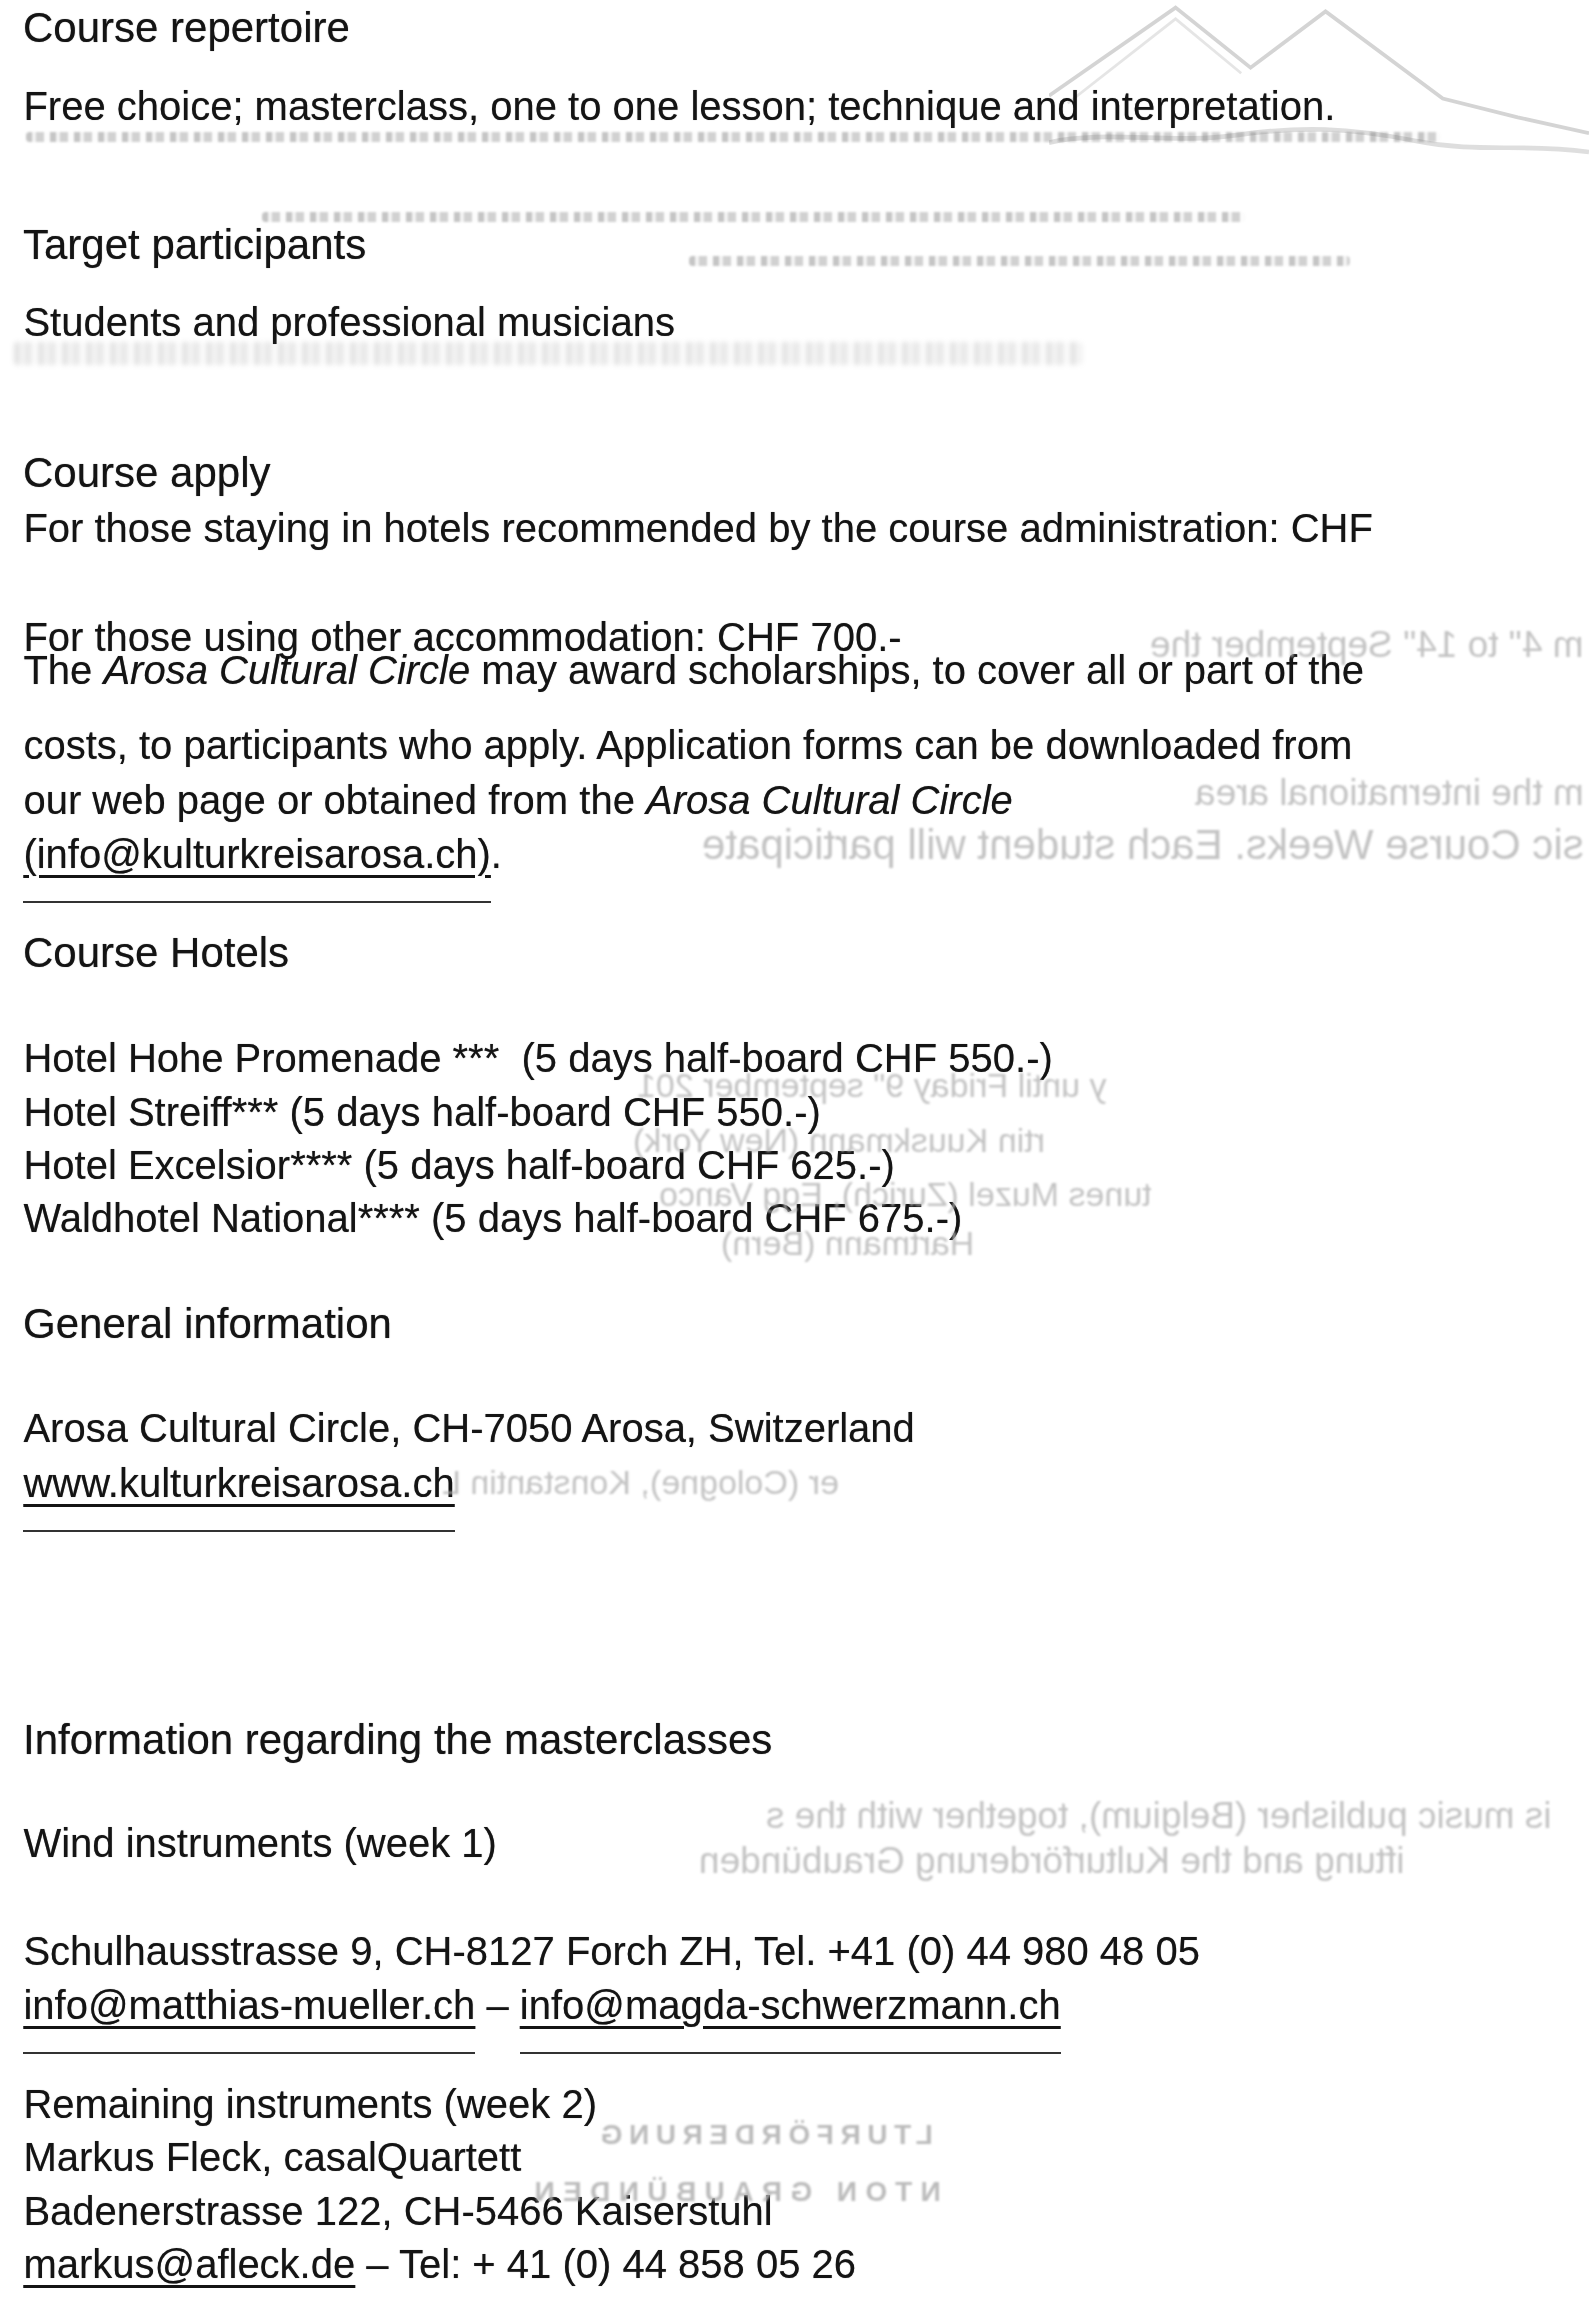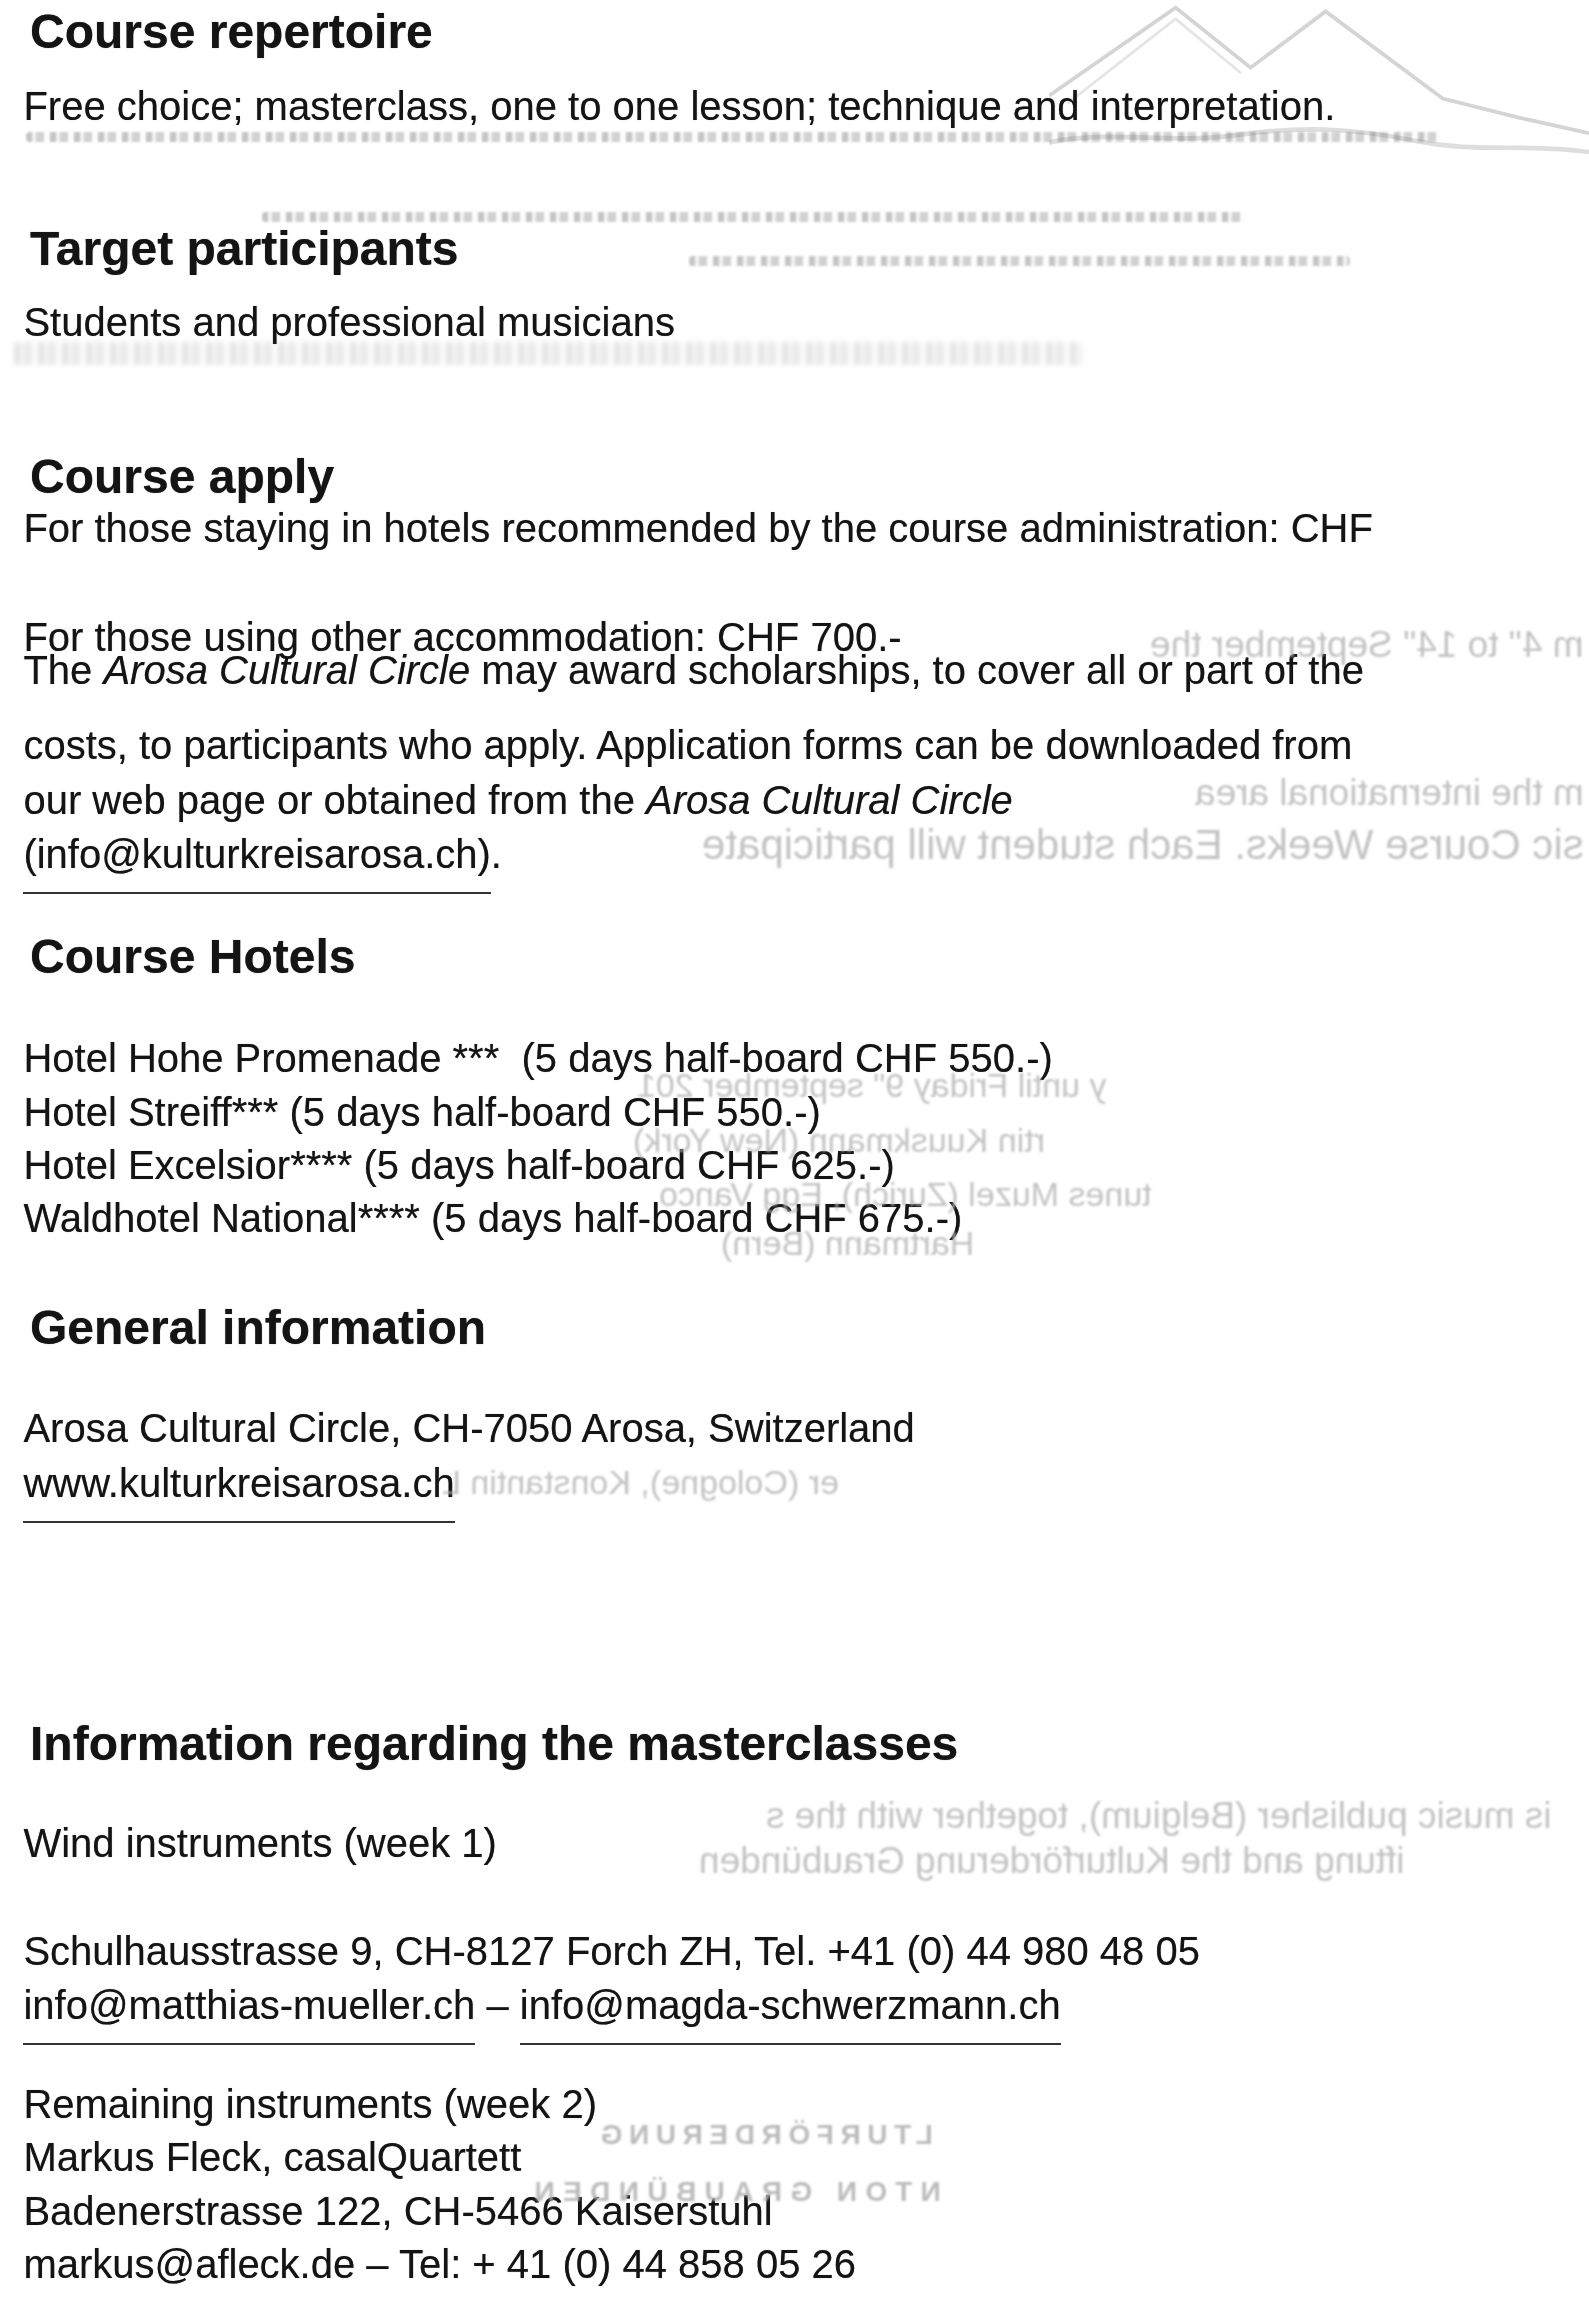--- a/index.html
+++ b/index.html
@@ -8,33 +8,34 @@
   .page {
     position: relative;
     width: 1589px; height: 2301px;
     background: #ffffff;
     overflow: hidden;
     font-family: "Liberation Sans", "DejaVu Sans", sans-serif;
     color: #141414;
   }
   .ink { position: absolute; inset: 0; filter: blur(0.3px); }
   .h {
-    position: absolute; left: 30px;
-    font-weight: bold; font-size: 48px; white-space: nowrap;
+    position: absolute; left: 23px;
+    font-weight: normal; font-size: 42px; white-space: nowrap;
     text-shadow: 0 0 0.9px rgba(0,0,0,0.65);
   }
   .line {
     position: absolute; left: 23.4px;
     font-size: 40px; white-space: nowrap;
     text-shadow: 0 0 0.8px rgba(0,0,0,0.55);
   }
   .it { font-style: italic; }
   .ul {
     border-bottom: 2.8px solid rgba(15,15,15,0.85);
-    padding-bottom: 16px;
+    padding-bottom: 25px;
+    text-decoration: underline;
     text-decoration-thickness: 2.8px;
     text-underline-offset: 6.6px;
     margin-top: 24px;
   }
   .ghost {
     position: absolute; font-size: 37px;
     color: #b4b4b4; white-space: nowrap;
     transform: scaleX(-1);
     filter: blur(1px); opacity: 0.8;
   }

